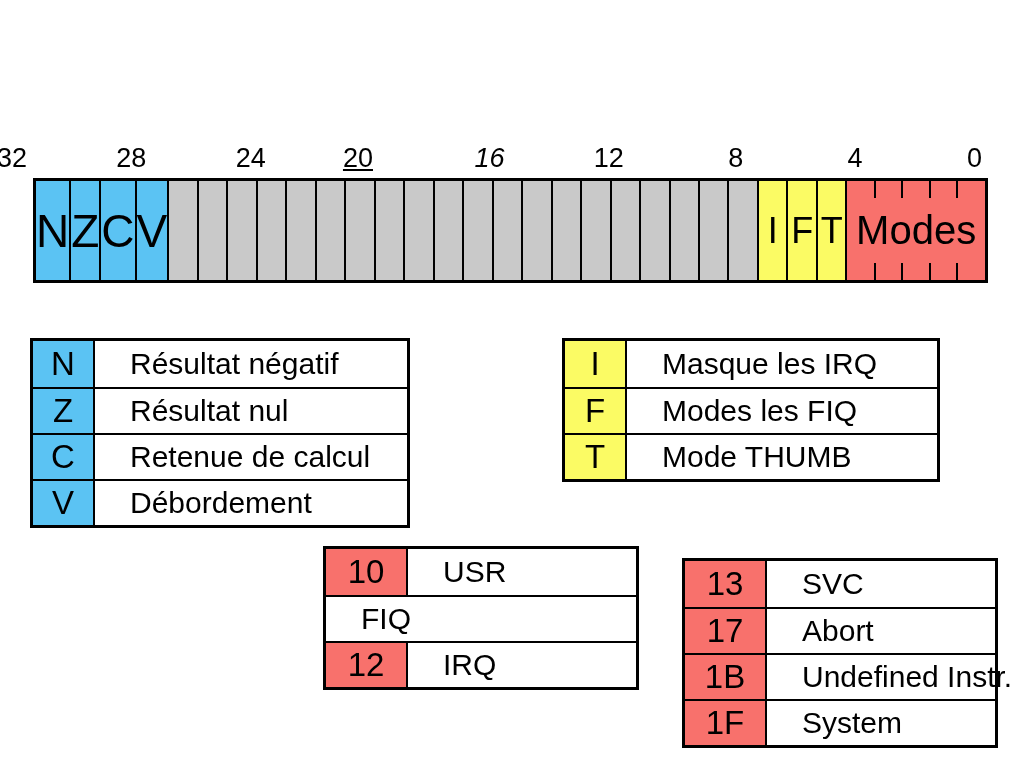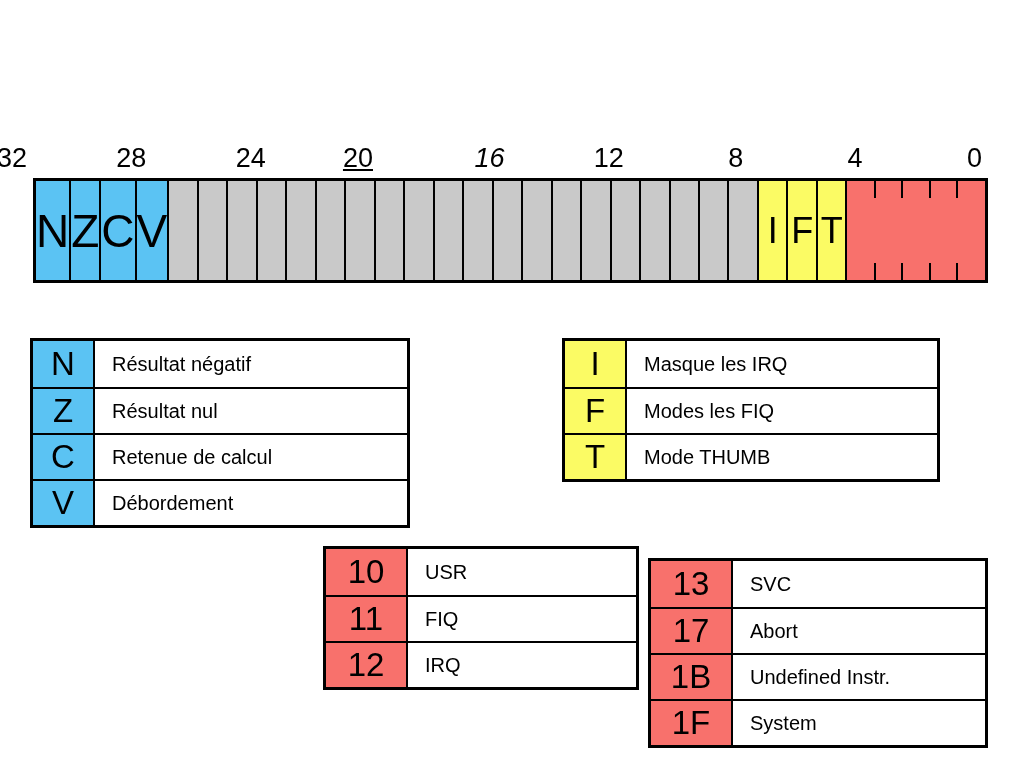--- a/index.html
+++ b/index.html
@@ -85,27 +85,28 @@
     border-right: 2px solid #000;
     box-sizing: border-box;
     font-size: 33px;
     flex: 0 0 auto;
   }
   .tbl-val {
     flex: 1 1 auto;
     display: flex;
     align-items: center;
     padding-left: 17px;
-    font-size: 20px;
+    font-size: 30px;
     white-space: nowrap;
+    margin-left: 18px;
   }
   .tbl.flags      { left: 30px;  top: 338px; width: 380px; }
   .tbl.interrupts { left: 562px; top: 338px; width: 378px; }
   .tbl.modesL     { left: 323px; top: 546px; width: 316px; }
-  .tbl.modesR     { left: 648px; top: 558px; width: 340px; }
+  .tbl.modesR     { left: 682px; top: 558px; width: 316px; }
   .tbl.flags      .tbl-key, .tbl.interrupts .tbl-key { width: 62px; }
   .tbl.modesL     .tbl-key, .tbl.modesR     .tbl-key { width: 82px; }
   .tbl.flags      .tbl-key { background: var(--flag-blue); }
   .tbl.interrupts .tbl-key { background: var(--interrupt-yellow); }
   .tbl.modesL     .tbl-key, .tbl.modesR .tbl-key { background: var(--modes-red); }
 </style>
 </head>
 <body>
 
 <div class="slide">
@@ -159,20 +160,21 @@
       <div class="cell yellow">
         <span>I</span>
       </div>
       <div class="cell yellow">
         <span>F</span>
       </div>
       <div class="cell yellow">
         <span>T</span>
       </div>
       <div class="cell red">
+        <span>Modes</span>
         <div class="tick top" style="left: calc(20% - 1px);"></div>
         <div class="tick bot" style="left: calc(20% - 1px);"></div>
         <div class="tick top" style="left: calc(40% - 1px);"></div>
         <div class="tick bot" style="left: calc(40% - 1px);"></div>
         <div class="tick top" style="left: calc(60% - 1px);"></div>
         <div class="tick bot" style="left: calc(60% - 1px);"></div>
         <div class="tick top" style="left: calc(80% - 1px);"></div>
         <div class="tick bot" style="left: calc(80% - 1px);"></div>
       </div>
     </div>
@@ -208,21 +210,20 @@
         <div class="tbl-key">T</div>
         <div class="tbl-val">Mode THUMB</div>
       </div>
     </div>
   <div class="tbl modesL">
       <div class="tbl-row">
         <div class="tbl-key">10</div>
         <div class="tbl-val">USR</div>
       </div>
       <div class="tbl-row">
-        <div class="tbl-key">11</div>
         <div class="tbl-val">FIQ</div>
       </div>
       <div class="tbl-row">
         <div class="tbl-key">12</div>
         <div class="tbl-val">IRQ</div>
       </div>
     </div>
   <div class="tbl modesR">
       <div class="tbl-row">
         <div class="tbl-key">13</div>

